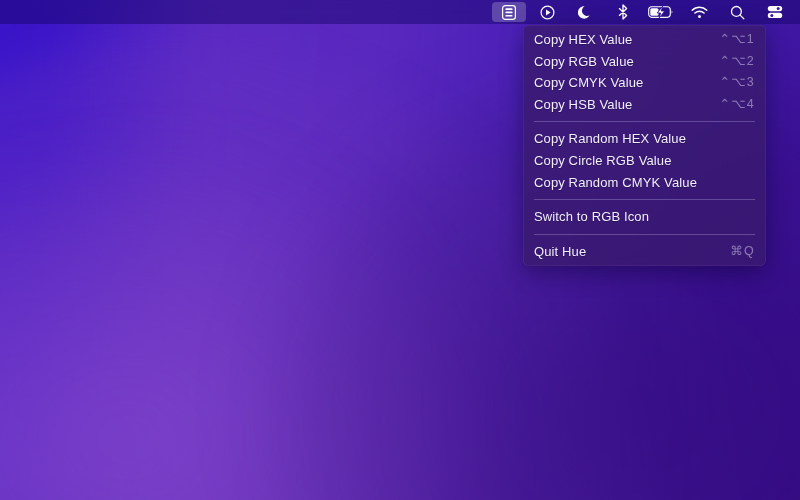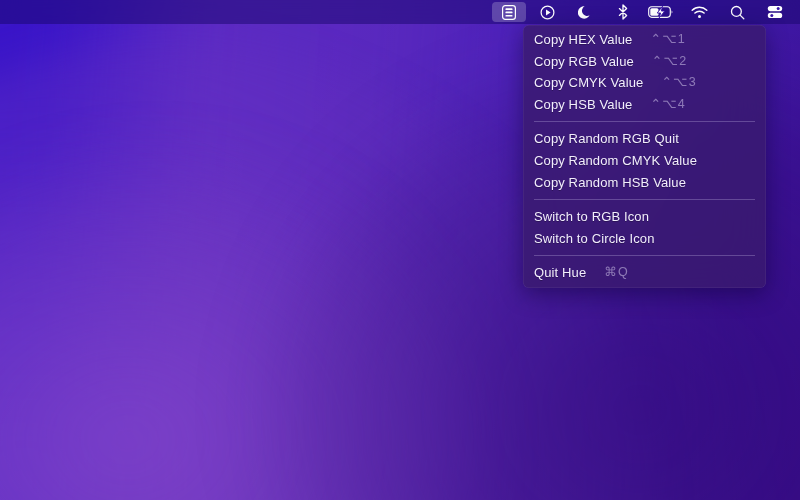--- a/index.html
+++ b/index.html
@@ -143,20 +143,21 @@
     padding: 4px 0 4px 0;
     z-index: 40;
     overflow: hidden;
   }
   .menu-section { padding: 0; }
   .menu-item {
     position: relative;
     height: 21.6px;
     display: flex;
     align-items: center;
+    justify-content: space-between;
     padding: 0 11px 0 11px;
     color: #f2eefc;
     font-size: 13px;
     line-height: 21.6px;
     white-space: nowrap;
   }
   .menu-item .label {
     letter-spacing: 0.01em;
     text-shadow: 0 0.5px 0.5px rgba(0,0,0,0.25);
   }
@@ -284,44 +285,40 @@
       <div class="menu-item">
         <span class="label">Copy HSB Value</span>
         <span class="shortcut">⌃⌥4</span>
       </div>
     </div>
 
     <div class="menu-sep"></div>
 
     <div class="menu-section">
       <div class="menu-item">
-        <span class="label">Copy Random RGB Quit</span>
+        <span class="label">Copy Random HEX Value</span>
+        <span class="shortcut"></span>
+      </div>
+      <div class="menu-item">
+        <span class="label">Copy Circle RGB Value</span>
         <span class="shortcut"></span>
       </div>
       <div class="menu-item">
         <span class="label">Copy Random CMYK Value</span>
         <span class="shortcut"></span>
       </div>
-      <div class="menu-item">
-        <span class="label">Copy Random HSB Value</span>
-        <span class="shortcut"></span>
-      </div>
     </div>
 
     <div class="menu-sep"></div>
 
     <div class="menu-section">
       <div class="menu-item">
         <span class="label">Switch to RGB Icon</span>
         <span class="shortcut"></span>
       </div>
-      <div class="menu-item">
-        <span class="label">Switch to Circle Icon</span>
-        <span class="shortcut"></span>
-      </div>
     </div>
 
     <div class="menu-sep"></div>
 
     <div class="menu-section">
       <div class="menu-item">
         <span class="label">Quit Hue</span>
         <span class="shortcut">⌘Q</span>
       </div>
     </div>

